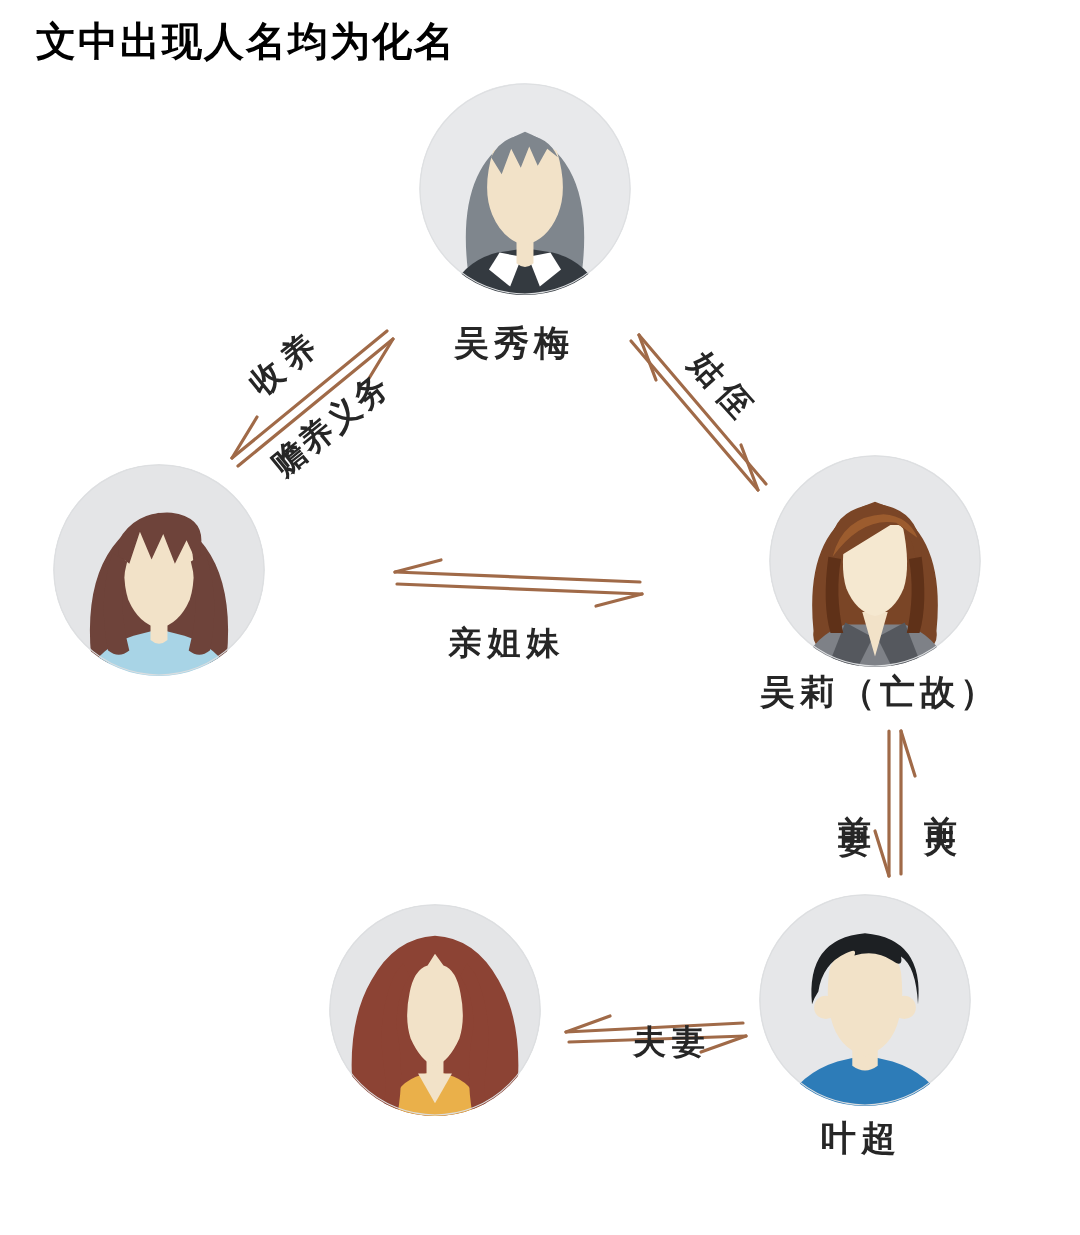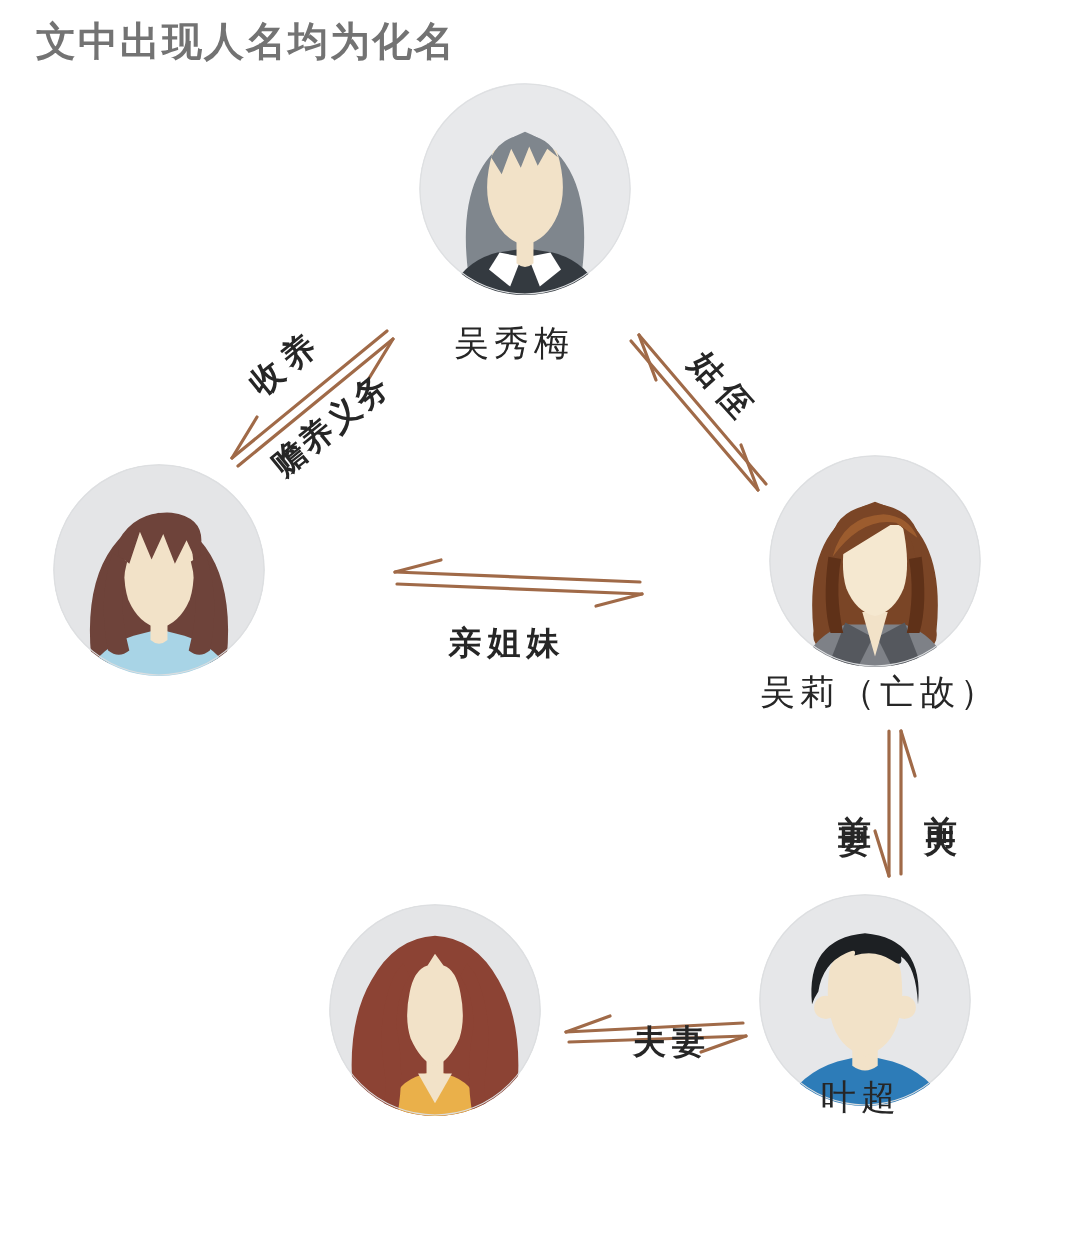--- a/index.html
+++ b/index.html
@@ -2,26 +2,26 @@
 <html><head>
 <meta charset="utf-8">
 <style>
   html,body{margin:0;padding:0;background:#ffffff;}
   #canvas{
     position:relative;width:1080px;height:1235px;background:#ffffff;overflow:hidden;
     font-family:"Liberation Serif","DejaVu Serif",serif;color:#222;
   }
   .note{
     position:absolute;left:36px;top:14px;font-size:40px;font-weight:bold;
-    letter-spacing:2px;color:#737373;white-space:nowrap;
+    letter-spacing:2px;color:#000000;white-space:nowrap;
   }
   .person{position:absolute;width:212px;}
   .avatar{width:212px;height:212px;display:block;}
   .pname{
-    position:absolute;transform:translate(-50%,-50%);font-size:35px;font-weight:normal;
+    position:absolute;transform:translate(-50%,-50%);font-size:35px;font-weight:bold;
     color:#262626;letter-spacing:5px;white-space:nowrap;text-align:center;
   }
   .rel{
     position:absolute;transform:translate(-50%,-50%);font-size:33px;font-weight:bold;
     color:#262626;white-space:nowrap;letter-spacing:6px;
   }
   .rel.rot-adopt{transform:translate(-50%,-50%) rotate(-39deg);letter-spacing:8px;}
   .rel.rot-support{transform:translate(-50%,-50%) rotate(-39deg);letter-spacing:2px;}
   .rel.rot-aunt{transform:translate(-50%,-50%) rotate(48deg);letter-spacing:8px;}
   .rel.vertical{
@@ -185,15 +185,15 @@
         <path d="M22,204 Q36,170 74,158 L100,152 L126,158 Q164,170 178,204 Z" fill="#2d7cb8"></path>
         <path d="M88,130 h24 v32 q-12,9 -24,0 Z" fill="#f2e2c8"></path>
         <circle cx="63" cy="107" r="11" fill="#f2e2c8"></circle>
         <circle cx="137" cy="107" r="11" fill="#f2e2c8"></circle>
         <path d="M66,74 Q70,50 100,48 Q130,50 134,74 Q137,102 132,118 Q125,146 100,153 Q75,146 68,118 Q63,102 66,74 Z" fill="#f2e2c8"></path>
         <path d="M50,104 Q44,42 100,37 Q156,42 150,104 Q148,68 134,59 Q136,70 126,63 Q110,52 90,58 Q93,50 82,56 Q60,66 56,92 Q52,98 50,104 Z" fill="#1d2023"></path>
       </g>
       <circle cx="100" cy="100" r="99" fill="none" stroke="#dcdee0" stroke-width="1"></circle>
     </svg>
   </div>
-  <div class="pname" style="left:861px;top:1097px;text-align:right;">叶超</div>
+  <div class="pname" style="left:861px;top:1138px;text-align:right;">叶超</div>
 
 </div>
 
 </body></html>

